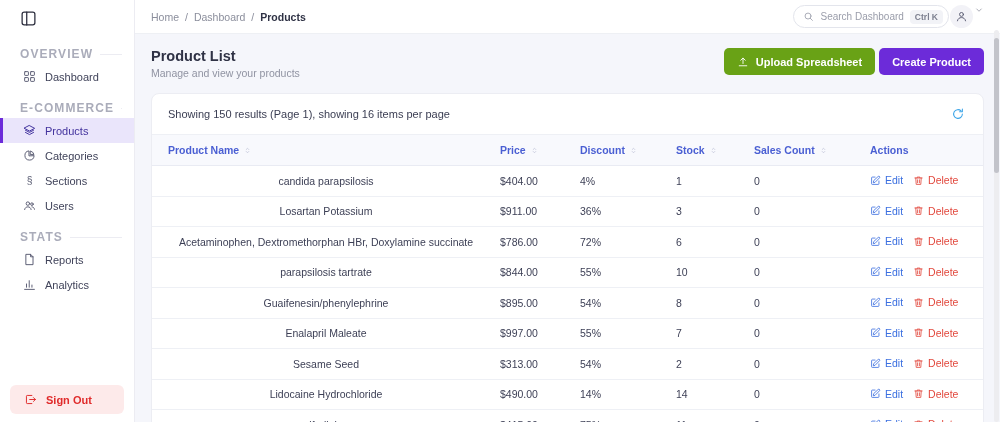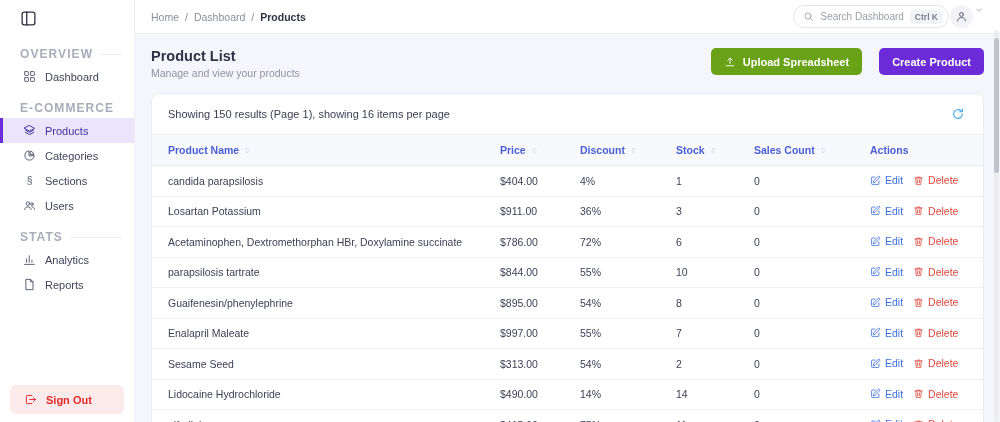--- a/index.html
+++ b/index.html
@@ -50,37 +50,37 @@
           align-items:center;justify-content:center;color:#5a5d73;cursor:pointer;}
   .avatar .ic{width:13px;height:13px;}
   .chev{color:#8b8e9c;cursor:pointer;display:flex;}
   .chev .ic{width:10px;height:10px;}
 
   
   .content{flex:1;padding:14px 16px 0 16px;overflow:hidden;}
   .page-head{display:flex;justify-content:space-between;align-items:flex-start;}
   .page-title{margin:0;font-size:14.5px;font-weight:700;color:var(--text-dark);}
   .page-sub{margin:3px 0 0;font-size:10.5px;color:var(--muted);}
-  .head-actions{display:flex;gap:17px;}
+  .head-actions{display:flex;gap:4px;}
   .btn{display:flex;align-items:center;gap:7px;border:none;border-radius:5px;height:27px;
        padding:0 13px;font-size:11px;font-weight:600;color:#fff;cursor:pointer;font-family:inherit;}
   .btn .ic{width:12px;height:12px;}
   .btn-upload{background:var(--green);}
   .btn-create{background:var(--accent);}
 
   .card{background:#fff;border:1px solid #ecedf3;border-radius:8px;margin-top:14px;min-height:335px;}
   .results-bar{display:flex;justify-content:space-between;align-items:center;
                padding:11px 16px;border-bottom:1px solid var(--line);font-size:11px;color:#3a3d52;}
   .refresh-btn{background:none;border:none;color:var(--refresh);cursor:pointer;display:flex;padding:2px;}
   .refresh-btn .ic{width:14px;height:14px;}
 
   table{width:100%;border-collapse:collapse;font-size:10.5px;table-layout:fixed;}
   thead th{text-align:left;color:var(--header-blue);font-weight:700;padding:9px 8px;
            background:#f8f9fd;border-bottom:1px solid #e9ebf3;cursor:pointer;}
-  thead th:first-child,tbody td:first-child{padding-left:16px;}
+  thead th:first-child,tbody td:first-child{padding-left:16px;text-align:center;}
   th .th-inner{display:flex;align-items:center;gap:4px;}
   th .ic{width:9px;height:9px;color:#b9bdd4;}
   tbody td{padding:8px;border-bottom:1px solid var(--line);color:var(--text);
            white-space:nowrap;overflow:hidden;text-overflow:ellipsis;}
   .col-name{width:340px;} .col-price{width:80px;} .col-disc{width:96px;}
   .col-stock{width:78px;} .col-sales{width:116px;} .col-actions{width:auto;}
   .action-link{display:inline-flex;align-items:center;gap:4px;border:none;background:none;
                font-size:10.5px;cursor:pointer;padding:0;font-family:inherit;}
   .action-link .ic{width:11px;height:11px;}
   .edit-link{color:var(--edit);margin-right:10px;}
@@ -154,36 +154,36 @@
               <circle cx="16.5" cy="9.5" r="2.4"></circle>
               <path d="M16.5 14.5c2.6.3 4.3 1.9 4.7 4.5"></path>
             </svg>
           </span>
           <span>Users</span>
         </div>
         <div class="nav-section">STATS</div>
         <div class="nav-item">
           <span class="ic">
             <svg viewBox="0 0 24 24" fill="none" stroke="currentColor" stroke-width="1.8" stroke-linecap="round" stroke-linejoin="round">
+              <path d="M6 2.5h8l4.5 4.5v14.5H6z"></path>
+              <path d="M14 2.5V7h4.5"></path>
+            </svg>
+          </span>
+          <span>Reports</span>
+        </div>
+        <div class="nav-item">
+          <span class="ic">
+            <svg viewBox="0 0 24 24" fill="none" stroke="currentColor" stroke-width="1.8" stroke-linecap="round" stroke-linejoin="round">
               <path d="M3 21h18"></path>
               <path d="M6.5 17v-6"></path>
               <path d="M11.5 17V5"></path>
               <path d="M16.5 17v-4"></path>
             </svg>
           </span>
           <span>Analytics</span>
-        </div>
-        <div class="nav-item">
-          <span class="ic">
-            <svg viewBox="0 0 24 24" fill="none" stroke="currentColor" stroke-width="1.8" stroke-linecap="round" stroke-linejoin="round">
-              <path d="M6 2.5h8l4.5 4.5v14.5H6z"></path>
-              <path d="M14 2.5V7h4.5"></path>
-            </svg>
-          </span>
-          <span>Reports</span>
         </div>
       </nav>
     <button class="signout">
       <span class="ic">
           <svg viewBox="0 0 24 24" fill="none" stroke="currentColor" stroke-width="1.8" stroke-linecap="round" stroke-linejoin="round">
             <path d="M14.5 4.5H6A1.5 1.5 0 0 0 4.5 6v12A1.5 1.5 0 0 0 6 19.5h8.5"></path>
             <path d="M10.5 12H21"></path>
             <path d="M17.5 8.5 21 12l-3.5 3.5"></path>
           </svg>
         </span>

